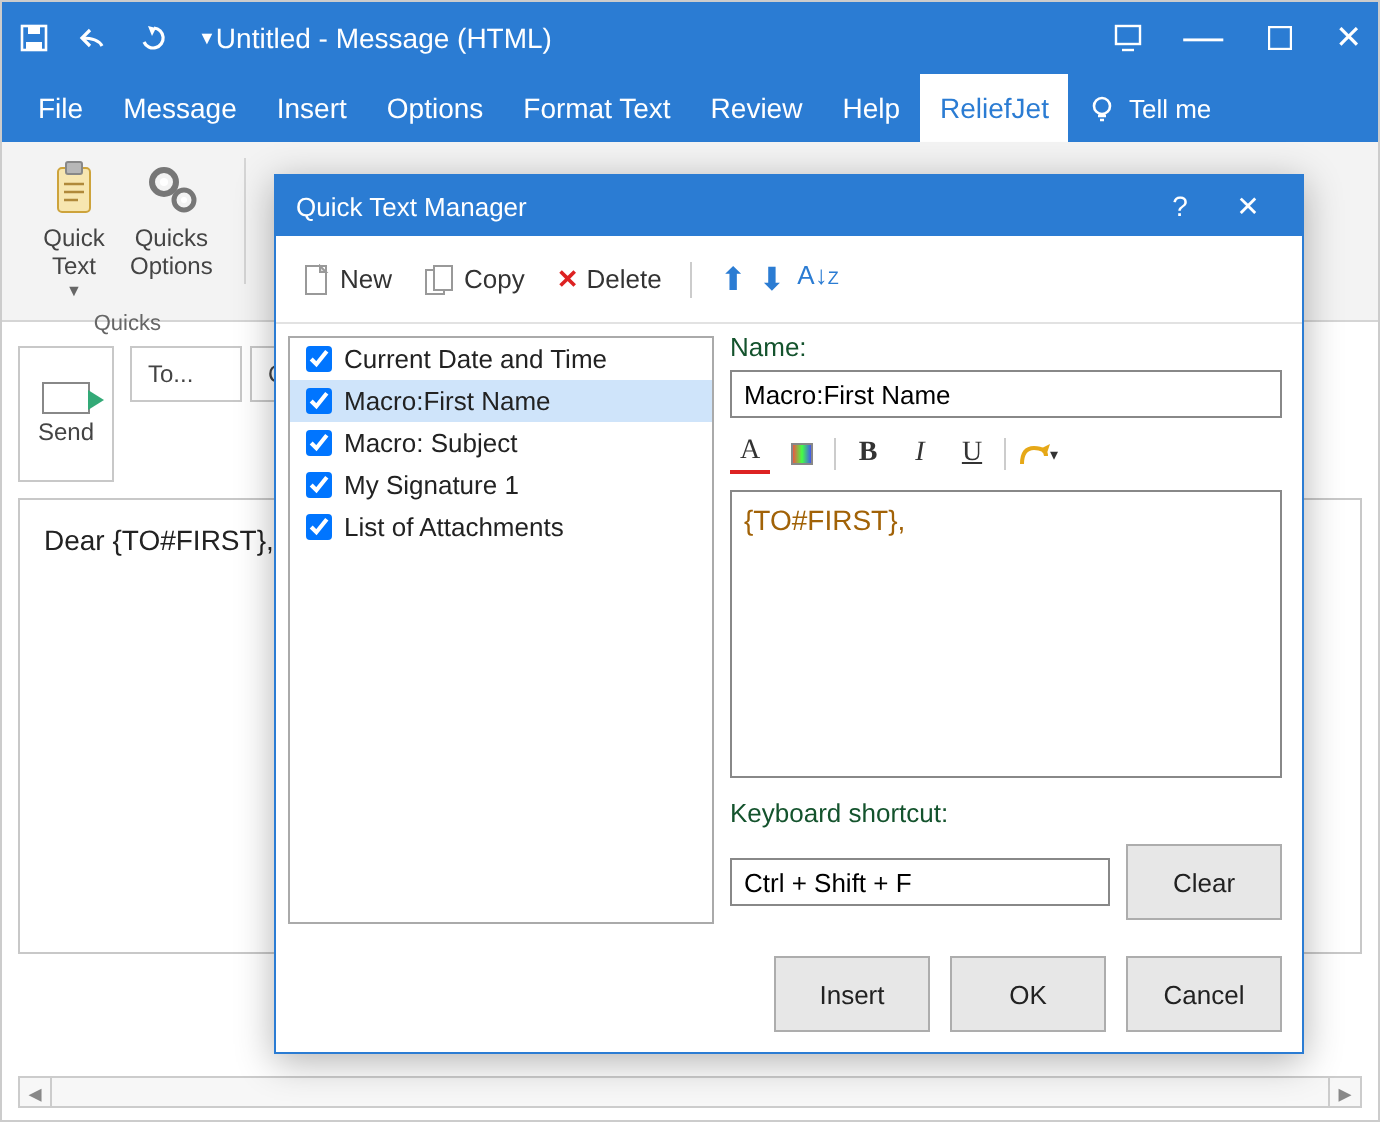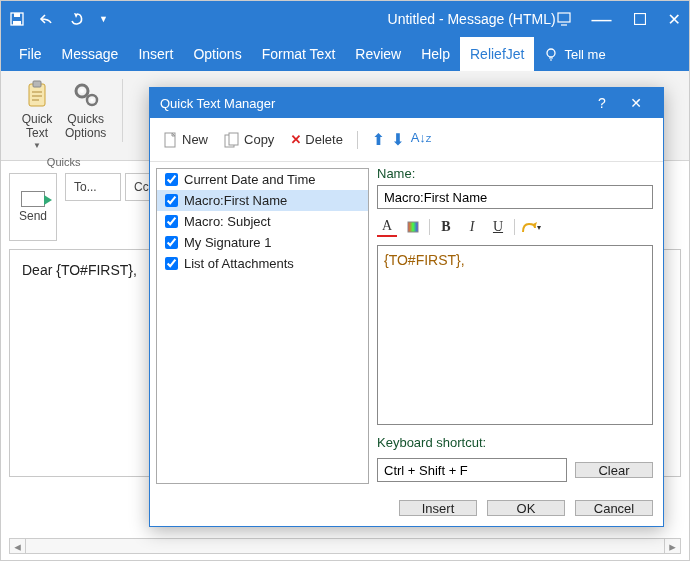--- a/index.html
+++ b/index.html
@@ -1,21 +1,21 @@
 <!DOCTYPE html>
 <html><head>
 <meta charset="utf-8">
 <style>
 * { box-sizing: border-box; margin: 0; padding: 0; font-family: "Segoe UI", sans-serif; font-size: 13px; }
 body { background: #fff; width: 690px; height: 561px; overflow: hidden; position: relative; border: 1px solid #ccc; }
 
 
 .titlebar { background: #2b7cd3; height: 36px; display: flex; align-items: center; color: #fff; padding: 0 8px; }
 .titlebar .left-icons { display: flex; gap: 14px; align-items: center; }
-.titlebar .title { flex: 1; text-align: right; font-size: 14px; font-weight: normal; }
+.titlebar .title { flex: 1; text-align: left; font-size: 14px; font-weight: normal; }
 .titlebar .right-icons { display: flex; gap: 20px; align-items: center; }
 .tb-icon { width: 16px; height: 16px; display: inline-flex; align-items: center; justify-content: center; }
 
 
 .menubar { background: #2b7cd3; height: 34px; display: flex; align-items: stretch; color: #fff; padding: 0 8px; }
 .menubar .menu-item { padding: 0 10px; display: flex; align-items: center; font-size: 14px; cursor: pointer; }
 .menubar .menu-item.active { background: #fff; color: #2b7cd3; }
 .menubar .tellme { display: flex; align-items: center; gap: 6px; padding: 0 10px; }
 
 
@@ -41,21 +41,21 @@
 
 
 .body-area { border: 1px solid #c8c8c8; height: 228px; margin: 0 8px; padding: 12px; font-size: 14px; color: #222; }
 
 
 .hscroll { position:absolute; bottom: 6px; left:8px; right:8px; height: 16px; border:1px solid #ccc; background:#f7f7f7; }
 .hscroll .left { position:absolute; left:0; top:0; width:16px; height:14px; border-right:1px solid #ccc; display:flex;align-items:center;justify-content:center; color:#888;}
 .hscroll .right { position:absolute; right:0; top:0; width:16px; height:14px; border-left:1px solid #ccc; display:flex;align-items:center;justify-content:center; color:#888;}
 
 
-.dialog { position: absolute; top: 86px; left: 148px; width: 515px; height: 440px; background: #fff; border: 1px solid #2b7cd3; box-shadow: 0 4px 18px rgba(0,0,0,0.3); display: flex; flex-direction: column; }
+.dialog { position: absolute; top: 86px; left: 136px; width: 515px; height: 440px; background: #fff; border: 1px solid #2b7cd3; box-shadow: 0 4px 18px rgba(0,0,0,0.3); display: flex; flex-direction: column; }
 .dlg-title { background: #2b7cd3; color: #fff; height: 30px; display: flex; align-items: center; padding: 0 10px; }
 .dlg-title .t { flex: 1; font-size: 13px; }
 .dlg-title .c { width: 34px; text-align: center; font-size: 14px; cursor: pointer; }
 .dlg-toolbar { height: 44px; display: flex; align-items: center; padding: 0 8px; gap: 4px; border-bottom: 1px solid #e2e2e2; }
 .dlg-tbtn { display: flex; align-items: center; gap: 4px; padding: 3px 6px; cursor: pointer; font-size: 13px; color: #333; }
 .dlg-tbtn .red { color: #d22; font-weight: bold; }
 .dlg-arrows { display: flex; gap: 6px; margin-left: 6px; }
 .dlg-arrows div { font-size: 15px; cursor: pointer; color: #2b7cd3; }
 
 .dlg-body { flex: 1; display: flex; }
@@ -71,21 +71,21 @@
 .txt-input { border: 1px solid #888; padding: 4px 6px; font-size: 13px; height: 24px; }
 .fmt-bar { display: flex; gap: 6px; align-items: center; padding: 4px 0; }
 .fmt-btn { width: 20px; height: 20px; display: flex; align-items: center; justify-content: center; font-size: 14px; font-family: "Times New Roman", serif; color: #333; cursor: pointer; }
 .fmt-btn.b { font-weight: bold; }
 .fmt-btn.i { font-style: italic; }
 .fmt-btn.u { text-decoration: underline; }
 .fmt-sep { width: 1px; height: 16px; background: #ccc; }
 .content-box { border: 1px solid #888; flex: 1; padding: 6px; font-size: 14px; color: #a16207; min-height: 120px; background: #fff; }
 .kb-row { display: flex; gap: 8px; align-items: center; margin-top: 4px; }
 .kb-row .txt-input { flex: 1; }
-.dlg-btn { border: 1px solid #adadad; background: #e7e7e7; height: 16px; min-width: 78px; font-size: 13px; color: #222; cursor: pointer; display: flex; align-items: center; justify-content: center; }
+.dlg-btn { border: 1px solid #adadad; background: #e7e7e7; height: 38px; min-width: 78px; font-size: 13px; color: #222; cursor: pointer; display: flex; align-items: center; justify-content: center; }
 .dlg-footer { display: flex; justify-content: flex-end; gap: 10px; padding: 10px; }
 
 svg { display: block; }
 </style>
 </head>
 <body>
 
 <div class="titlebar">
   <div class="left-icons">
     <span class="tb-icon">

